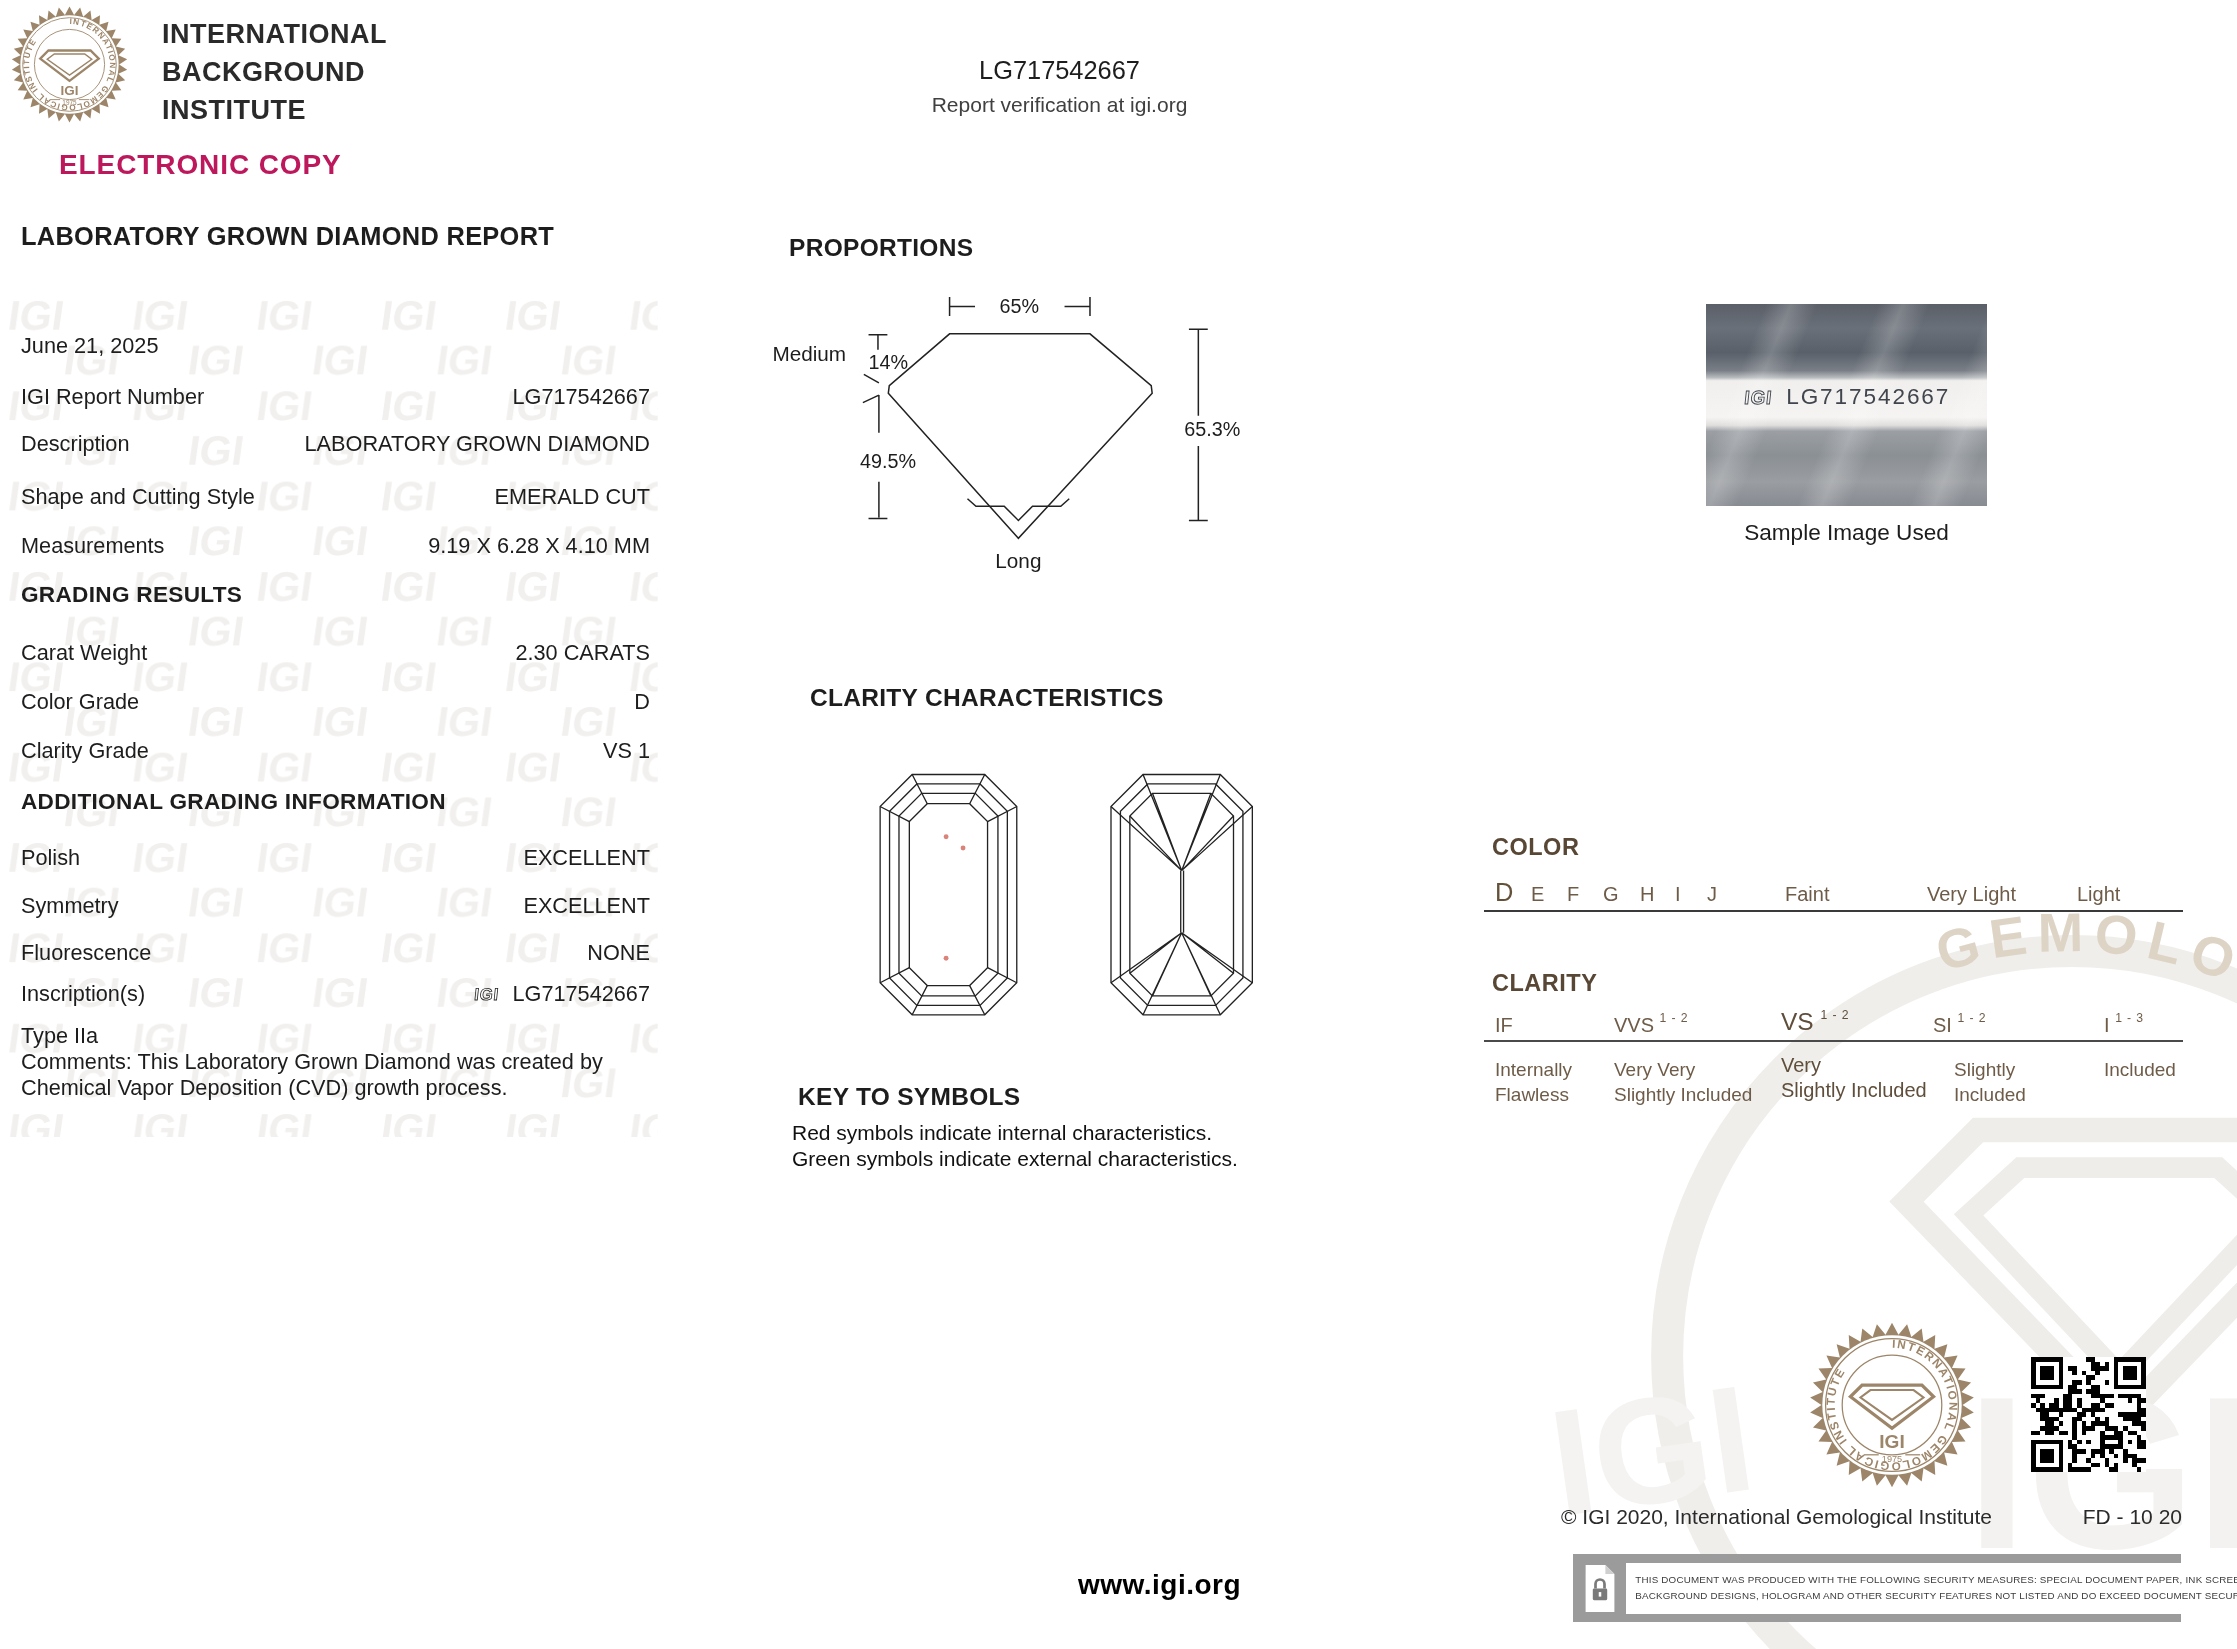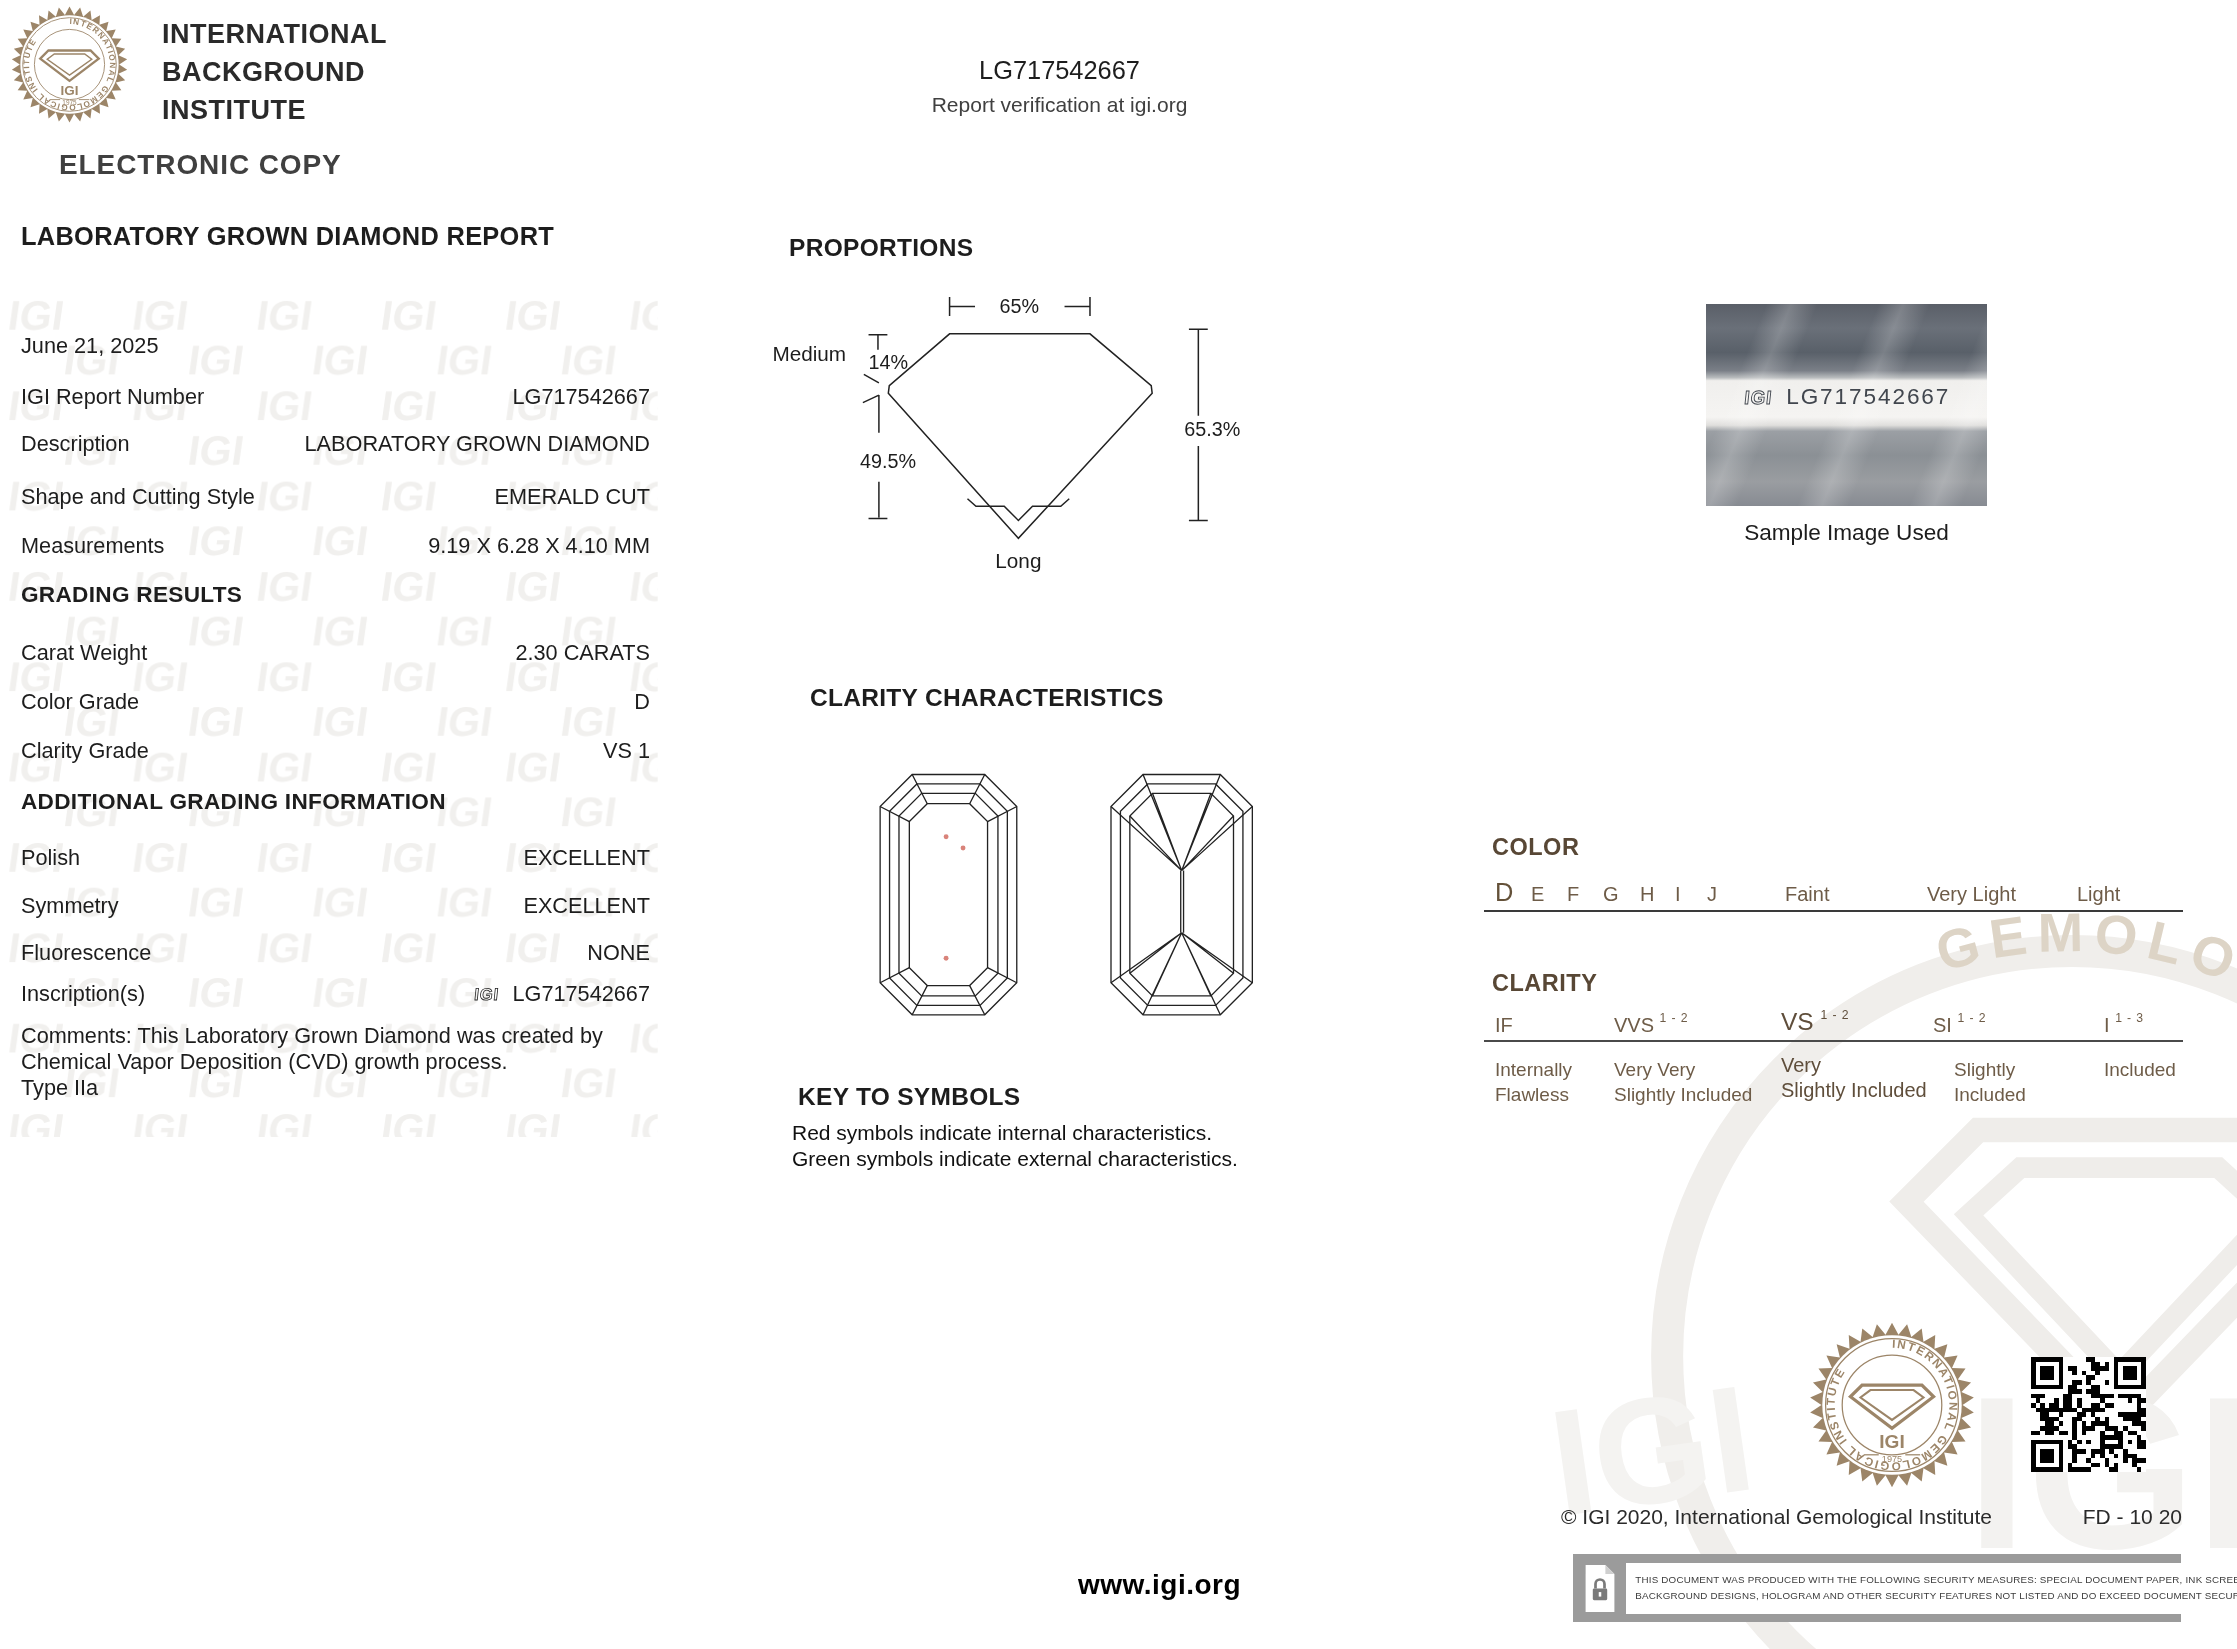--- a/index.html
+++ b/index.html
@@ -4,21 +4,21 @@
 <style>
   html,body{margin:0;padding:0;background:#fff;}
   .page{position:relative;width:2237px;height:1650px;background:#ffffff;overflow:hidden;
         font-family:"Liberation Sans",sans-serif;color:#1d1d1d;}
   .abs{position:absolute;}
   svg text{font-family:"Liberation Sans",sans-serif;}
 
   
   .org-name{left:162px;top:15px;font-size:27px;font-weight:bold;line-height:38px;
             letter-spacing:0.5px;color:#2a2a2a;}
-  .electronic{left:59px;top:149px;font-size:28px;font-weight:bold;letter-spacing:0.9px;color:#404040;}
+  .electronic{left:59px;top:149px;font-size:28px;font-weight:bold;letter-spacing:0.9px;color:#be185d;}
   .top-center{left:824px;top:0;width:471px;text-align:center;}
   .top-repno{margin-top:56px;font-size:25.4px;color:#1d1d1d;}
   .top-verify{margin-top:7.5px;font-size:21px;color:#404040;}
 
   
   .doc-title{left:21px;top:222px;font-size:25.4px;font-weight:bold;letter-spacing:0.3px;}
   .lrow{position:absolute;left:21px;width:629px;display:flex;justify-content:space-between;
         font-size:21.7px;white-space:nowrap;}
   .lsec{position:absolute;left:21px;font-size:22.6px;font-weight:bold;letter-spacing:0.3px;}
   .ldate{position:absolute;left:21px;font-size:21.7px;}
@@ -172,22 +172,22 @@
     <span>Inscription(s)</span>
     <span class="ins-val">
       <svg width="32" height="22.6" viewBox="0 0 40 26" style="font-size:23px">
         <text x="3" y="20" font-size="21" font-weight="bold" letter-spacing="1" fill="none" stroke="#222" stroke-width="1" transform="skewX(-6)">IGI</text>
       </svg>
       <span>LG717542667</span>
     </span>
   </div>
 
   <div class="comments">
+    <span>Type IIa</span>
     <span>Comments: This Laboratory Grown Diamond was created by Chemical Vapor Deposition (CVD) growth process.</span>
-    <span>Type IIa</span>
   </div>
 
   <div class="abs sec-title" style="left:789px;top:234px;">PROPORTIONS</div>
 
   <svg class="abs" style="left:763px;top:282px;" width="490" height="311" viewBox="0 0 520 330">
     <g fill="none" stroke="#222" stroke-width="1.6">
       <path d="M198,55 L347,55 L412,110 L413,118 L271,272 L133,118 L134,110 Z"></path>
       <path d="M217,230 L226,238 L256,238 L271,253 L286,238 L316,238 L325,230"></path>
       <path d="M198,16 V36 M198,26 H225 M320,26 H347 M347,16 V36"></path>
       <path d="M112,56 H132 M122,56 V72 M107,98 L123,107 M106,128 L123,120 M123,120 V160 M123,212 V250 M112,251 H132"></path>

